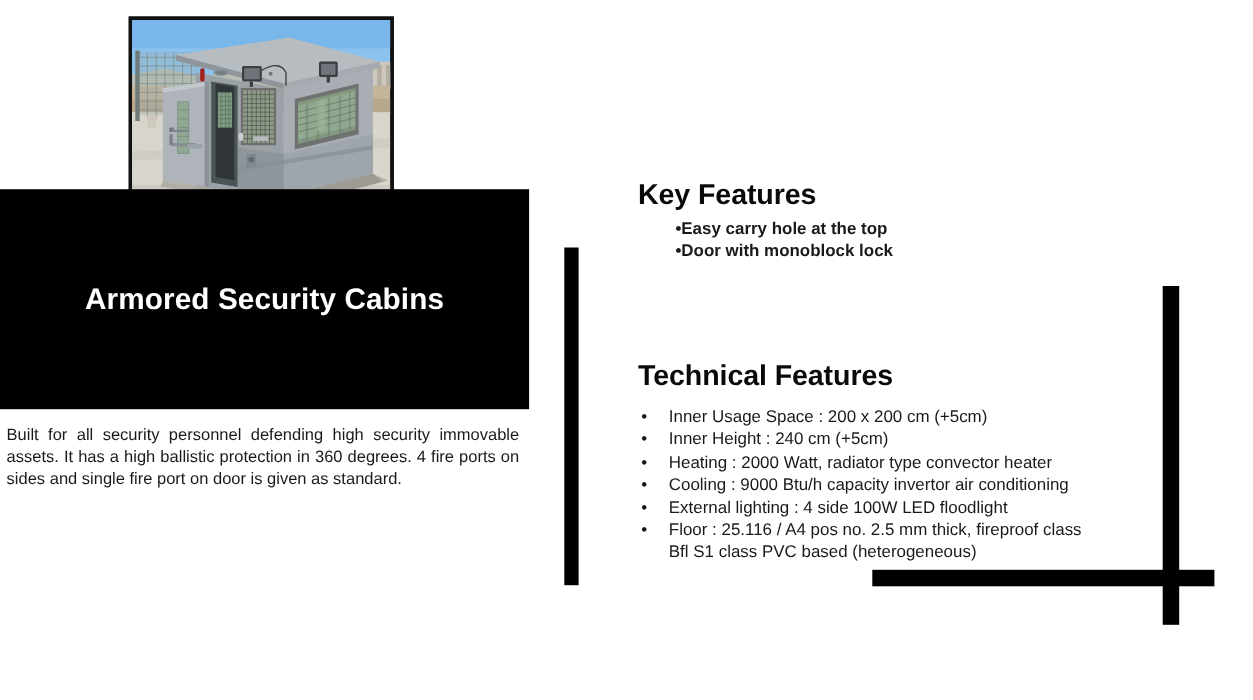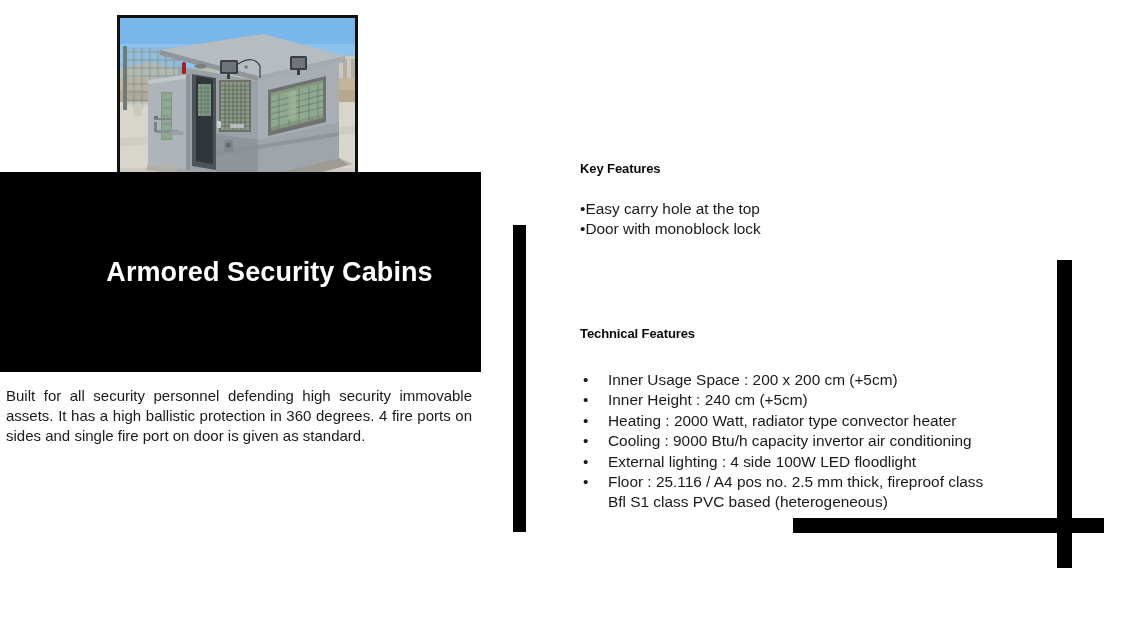--- a/index.html
+++ b/index.html
@@ -32,21 +32,20 @@
     position: absolute;
     left: 0;
     top: 258px;
     width: 481px;
     text-align: center;
     color: #ffffff;
     font-size: 27px;
     font-weight: bold;
     letter-spacing: 0.1px;
     line-height: 1.1;
-    margin-left: 29px;
   }
 
   .photo-frame {
     position: absolute;
     left: 117px;
     top: 15px;
     width: 241px;
     height: 209px;
     background: #0b0b0b;
     padding: 0;
@@ -95,35 +94,36 @@
     left: 793px;
     top: 518px;
     width: 311px;
     height: 15px;
     background: #000000;
   }
 
   
   .section-heading {
     position: absolute;
-    font-size: 13px;
+    font-size: 26px;
     font-weight: bold;
     color: #0a0a0a;
     letter-spacing: -0.1px;
   }
   #key-features-heading { left: 580px; top: 161px; }
   #tech-features-heading { left: 580px; top: 326px; }
 
   .key-list {
     position: absolute;
-    left: 580px;
+    left: 614px;
     top: 199px;
     margin: 0;
     padding: 0;
     list-style: none;
+    font-weight: bold;
   }
   .key-list li {
     font-size: 15.4px;
     line-height: 20.2px;
     color: #1a1a1a;
     white-space: nowrap;
   }
   .key-list li .b {
     display: inline;
     font-size: 15.4px;

